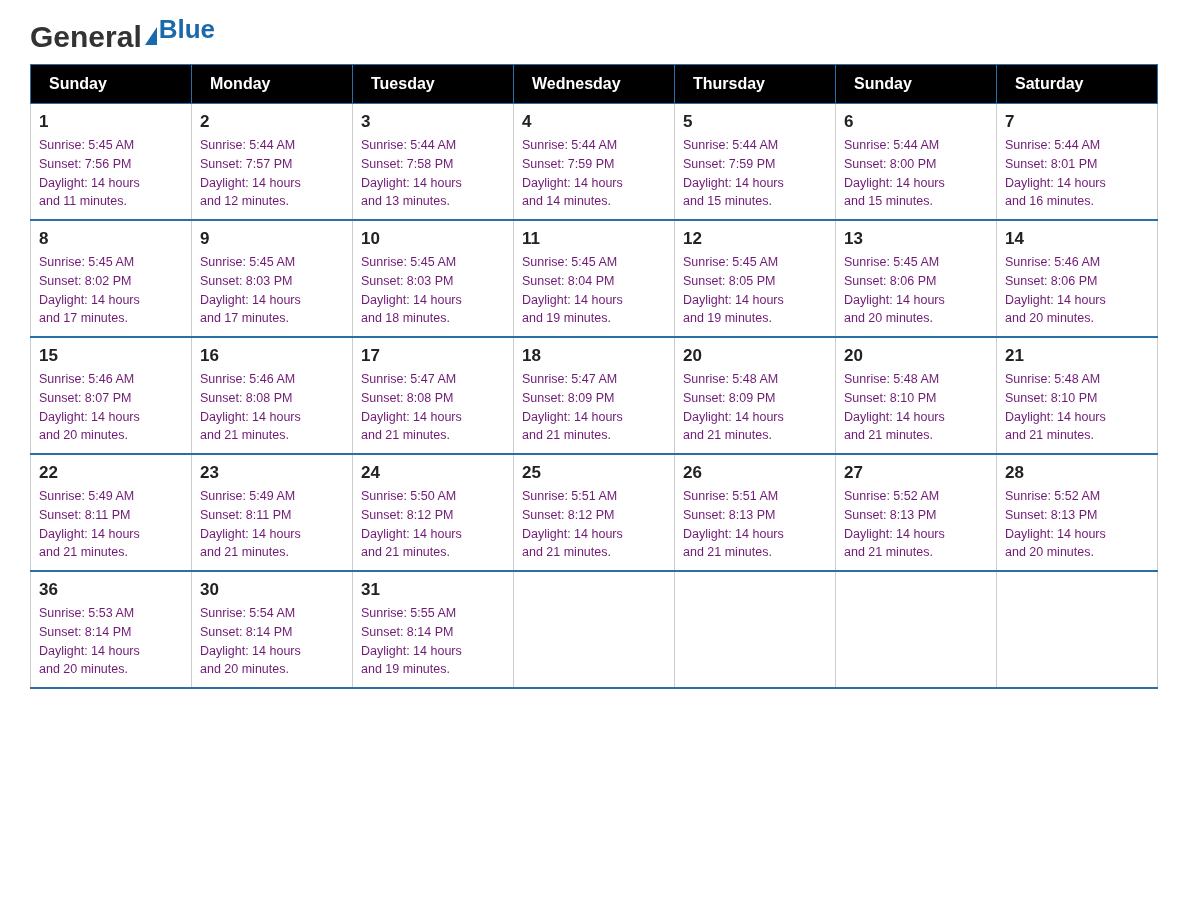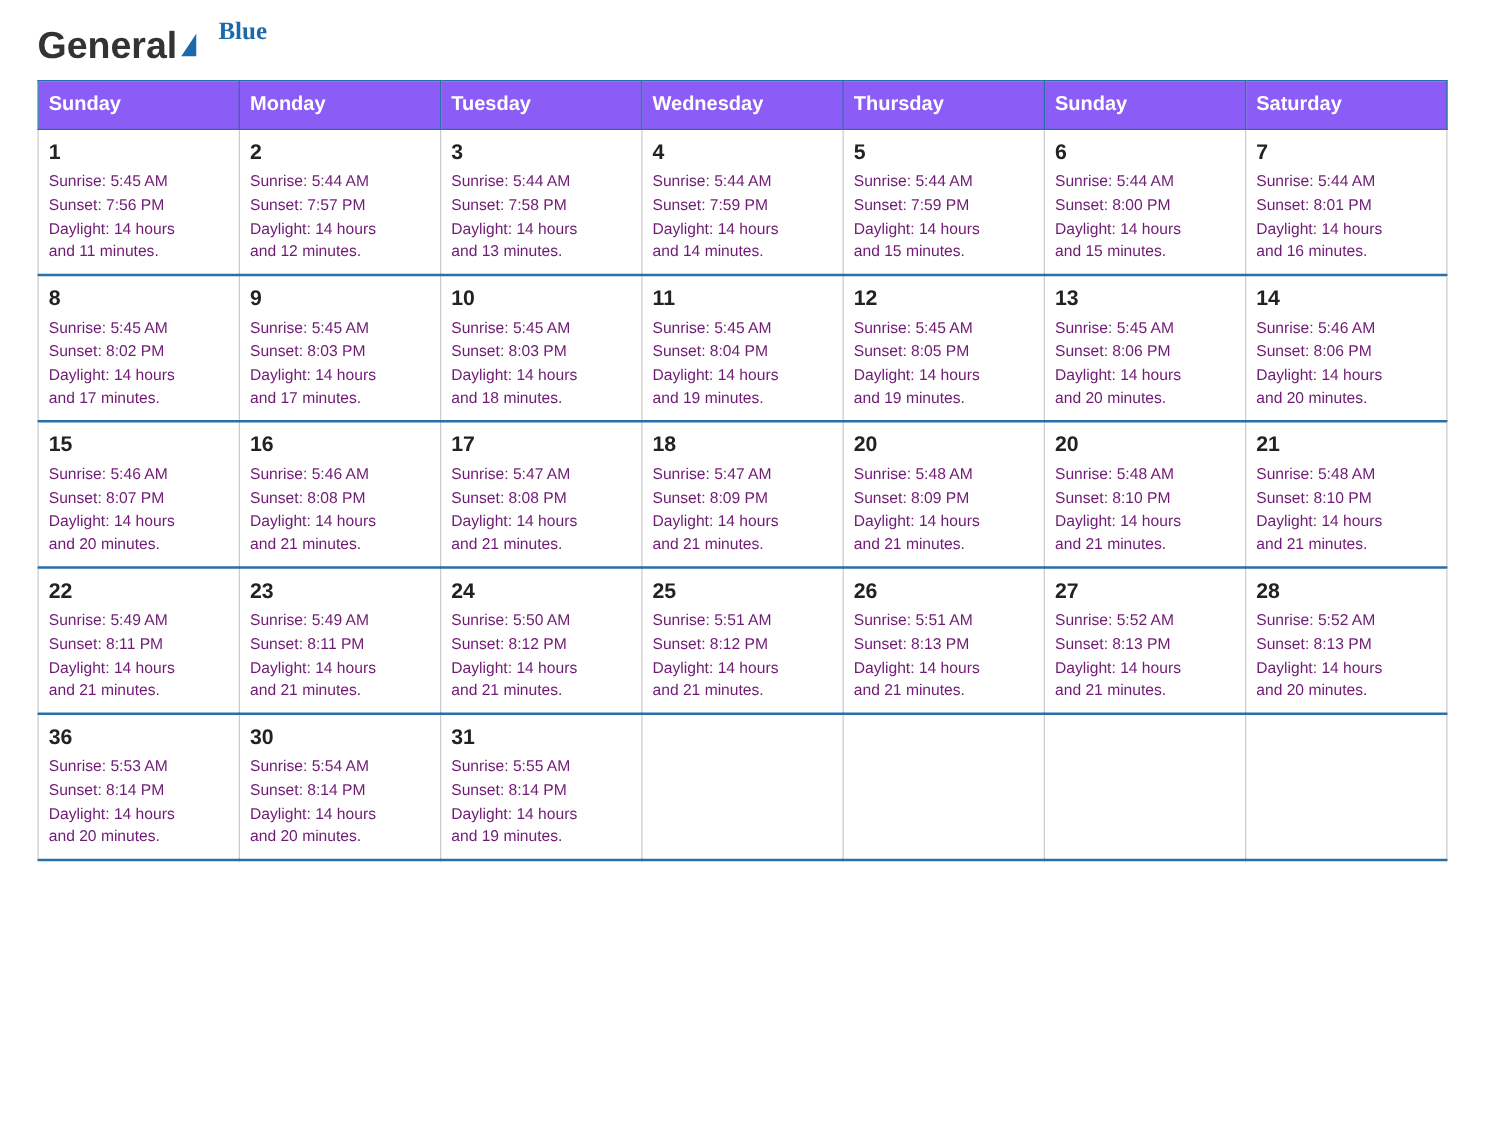--- a/index.html
+++ b/index.html
@@ -33,25 +33,25 @@
       font-size: 22px;
       color: #444;
       margin-top: 4px;
     }
     .calendar {
       width: 100%;
       border-collapse: collapse;
       margin-top: 10px;
     }
     .calendar thead th {
-      background-color: #8b5cf6;
+      background-color: #000000;
       color: #fff;
       font-size: 16px;
       font-weight: bold;
-      padding: 10px 8px;
+      padding: 10px 18px;
       text-align: left;
       border: 1px solid #2a6fa8;
     }
     .calendar tbody td {
       vertical-align: top;
       border: 1px solid #ccc;
       padding: 8px 8px;
       width: 14.28%;
       min-height: 90px;
     }
@@ -75,21 +75,21 @@
   </style>
 </head>
 <body>
 
 <div class="header-row">
   <div class="logo">
     <div style="display:flex; align-items:center;">
       <span style="font-size:30px; font-weight:bold; color:#333; font-family:Arial;">General</span>
       <span style="display:inline-block; width:0; height:0; border-left:12px solid transparent; border-bottom:18px solid #1a6aab; margin-left:3px; margin-bottom:2px;"></span>
     </div>
-    <div style="color:#1a6aab; font-size:20px; font-weight:bold; font-family:Liberation Serif, serif; margin-top:-6px; margin-left:18px;">Blue</div>
+    <div style="color:#1a6aab; font-size:26px; font-weight:bold; font-family:Liberation Sans, sans-serif; margin-top:-6px; margin-left:2px;">Blue</div>
   </div>
   <div class="title-section">
     <div class="month-title"></div>
     <div class="location-title"></div>
   </div>
 </div>
 
 <table class="calendar">
   <thead>
     <tr>

